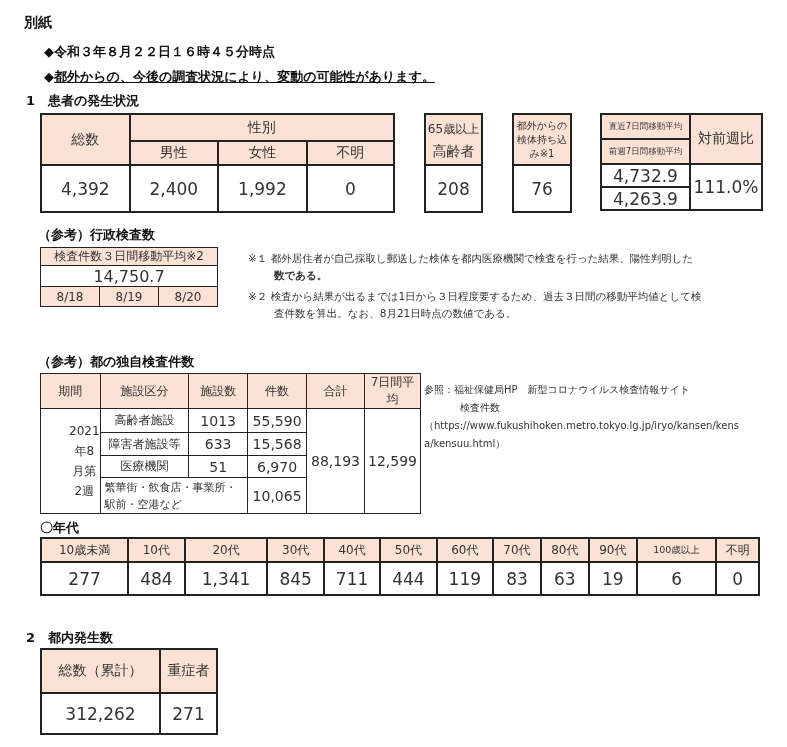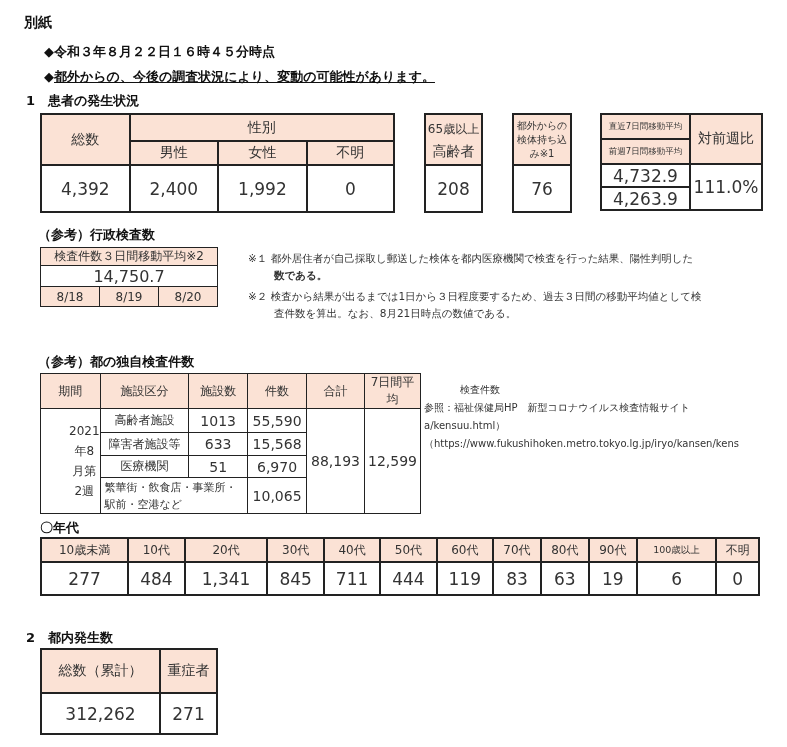--- a/index.html
+++ b/index.html
@@ -155,24 +155,24 @@
     <td colspan="2" style="text-align:left;padding-left:4px;font-size:11px;line-height:17px;">
       <div>繁華街・飲食店・事業所・</div>
       <div>駅前・空港など</div>
     </td>
     <td class="med">10,065</td>
   </tr>
 </tbody>
   </table>
 
 <div class="abs" style="left:424px;top:381px;width:363px;font-size:10px;line-height:18px;color:#333;">
+  <div>参照：福祉保健局HP　新型コロナウイルス検査情報サイト</div>
   <div style="padding-left:36px;">検査件数</div>
-  <div>参照：福祉保健局HP　新型コロナウイルス検査情報サイト</div>
+  <div>（https://www.fukushihoken.metro.tokyo.lg.jp/iryo/kansen/kens</div>
   <div>a/kensuu.html）</div>
-  <div>（https://www.fukushihoken.metro.tokyo.lg.jp/iryo/kansen/kens</div>
 </div>
 
 <div class="abs bold" style="left:40px;top:519px;font-size:13px;">〇年代</div>
 <table style="left:40px;top:537px;width:720px;">
   <tbody>
       <tr style="height:24px;">
     <td class="hd" style="font-size:12px;">10歳未満</td>
     <td class="hd sm">10代</td>
     <td class="hd sm">20代</td>
     <td class="hd sm">30代</td>

